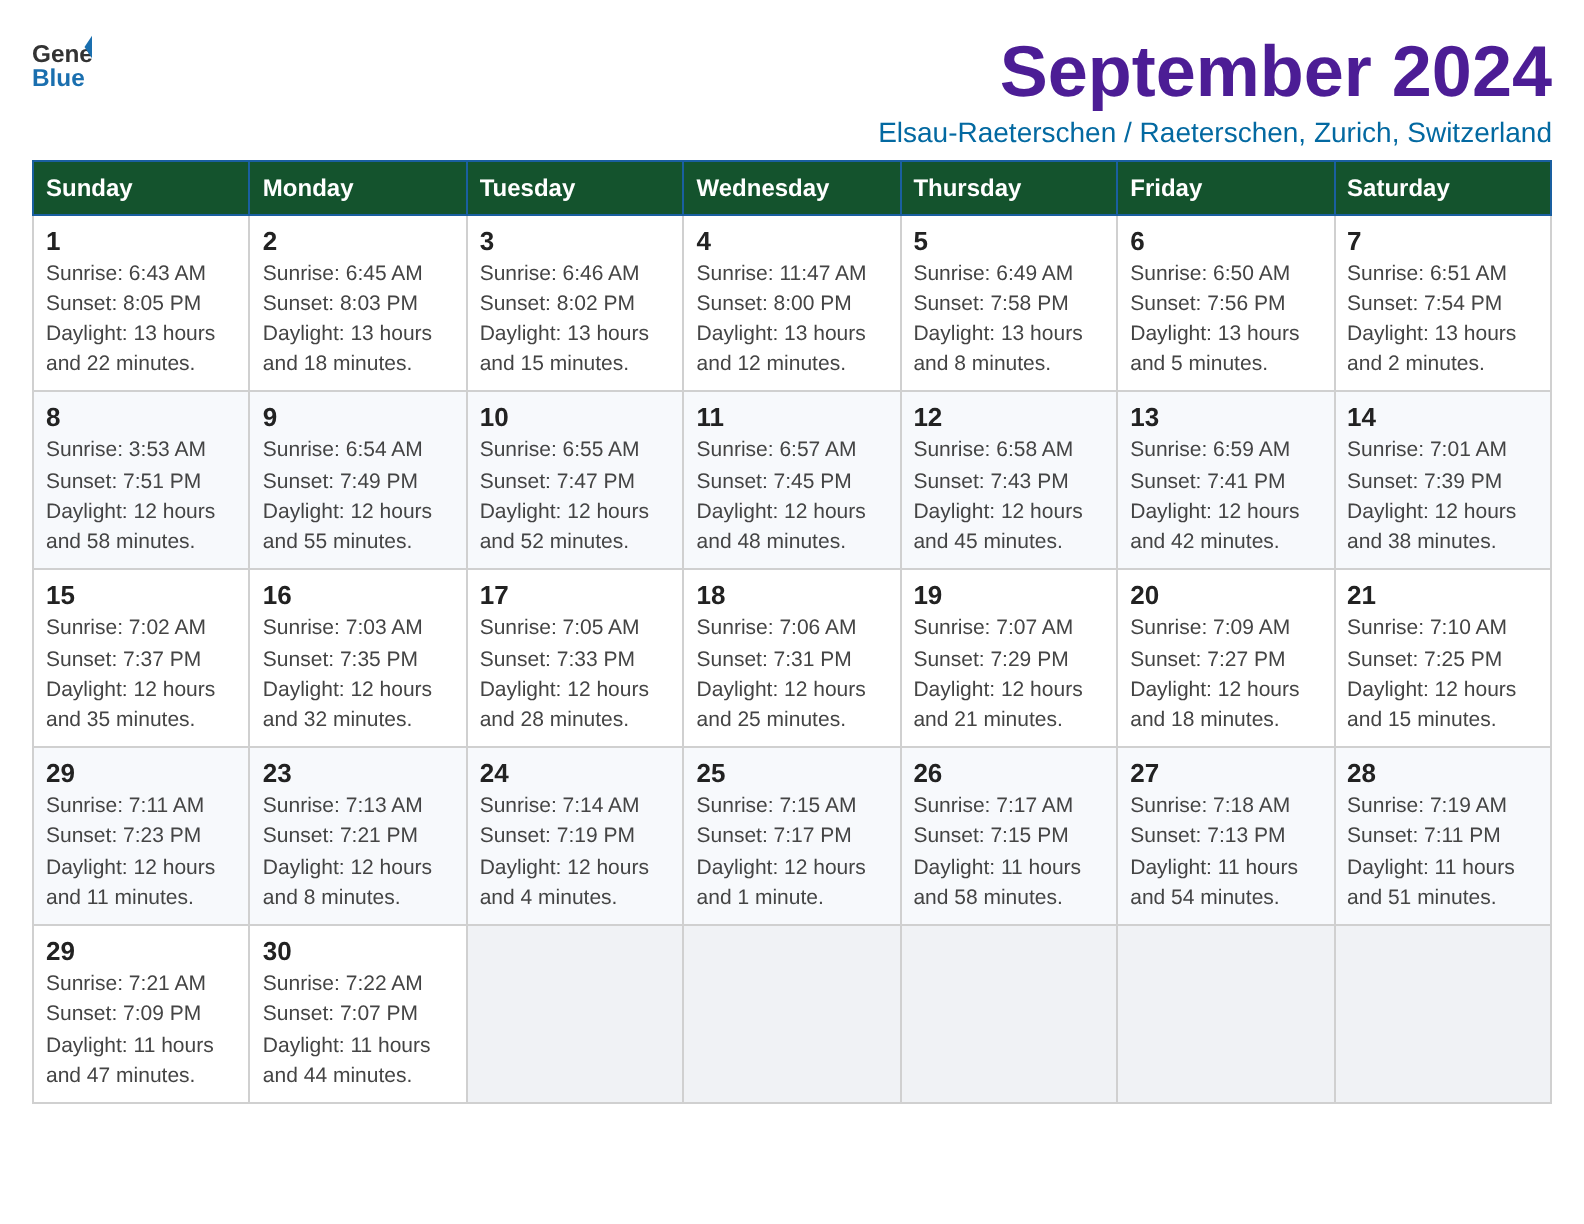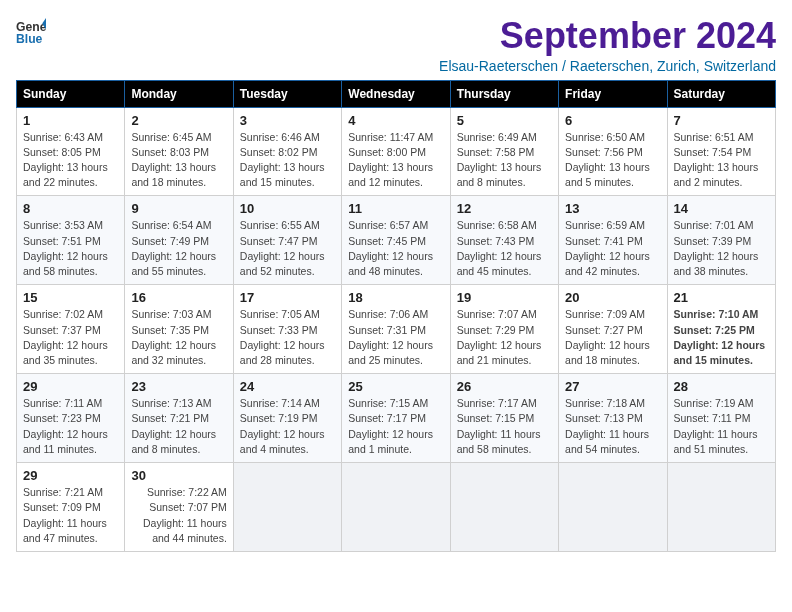--- a/index.html
+++ b/index.html
@@ -38,21 +38,21 @@
       font-size: 14px;
       color: #0369a1;
       margin-top: 2px;
     }
     .calendar-table {
       width: 100%;
       border-collapse: collapse;
       font-size: 11px;
     }
     .calendar-table th {
-      background-color: #000000;
+      background-color: #14532d;
       color: #fff;
       text-align: left;
       padding: 6px 6px;
       font-size: 12px;
       font-weight: bold;
       border: 1px solid #1a5fa0;
     }
     .calendar-table td {
       vertical-align: top;
       padding: 5px 6px;
@@ -250,21 +250,21 @@
         </td>
         <td>
           <span class="day-number">20</span>
           <div class="day-info" style="white-space: pre-line;">Sunrise: 7:09 AM
 Sunset: 7:27 PM
 Daylight: 12 hours
 and 18 minutes.</div>
         </td>
         <td>
           <span class="day-number">21</span>
-          <div class="day-info" style="white-space: pre-line; font-weight: bold;">Sunrise: 7:10 AM
+          <div class="day-info" style="white-space: pre-line;">Sunrise: 7:10 AM
 Sunset: 7:25 PM
 Daylight: 12 hours
 and 15 minutes.</div>
         </td>
       </tr>
       <tr>
         <td>
           <span class="day-number">29</span>
           <div class="day-info" style="white-space: pre-line;">Sunrise: 7:11 AM
 Sunset: 7:23 PM
@@ -317,21 +317,21 @@
       <tr>
         <td>
           <span class="day-number">29</span>
           <div class="day-info" style="white-space: pre-line;">Sunrise: 7:21 AM
 Sunset: 7:09 PM
 Daylight: 11 hours
 and 47 minutes.</div>
         </td>
         <td>
           <span class="day-number">30</span>
-          <div class="day-info" style="white-space: pre-line; text-align: right;">Sunrise: 7:22 AM
+          <div class="day-info" style="white-space: pre-line;">Sunrise: 7:22 AM
 Sunset: 7:07 PM
 Daylight: 11 hours
 and 44 minutes.</div>
         </td>
         <td class="empty-cell"></td>
         <td class="empty-cell"></td>
         <td class="empty-cell"></td>
         <td class="empty-cell"></td>
         <td class="empty-cell"></td>
       </tr>

